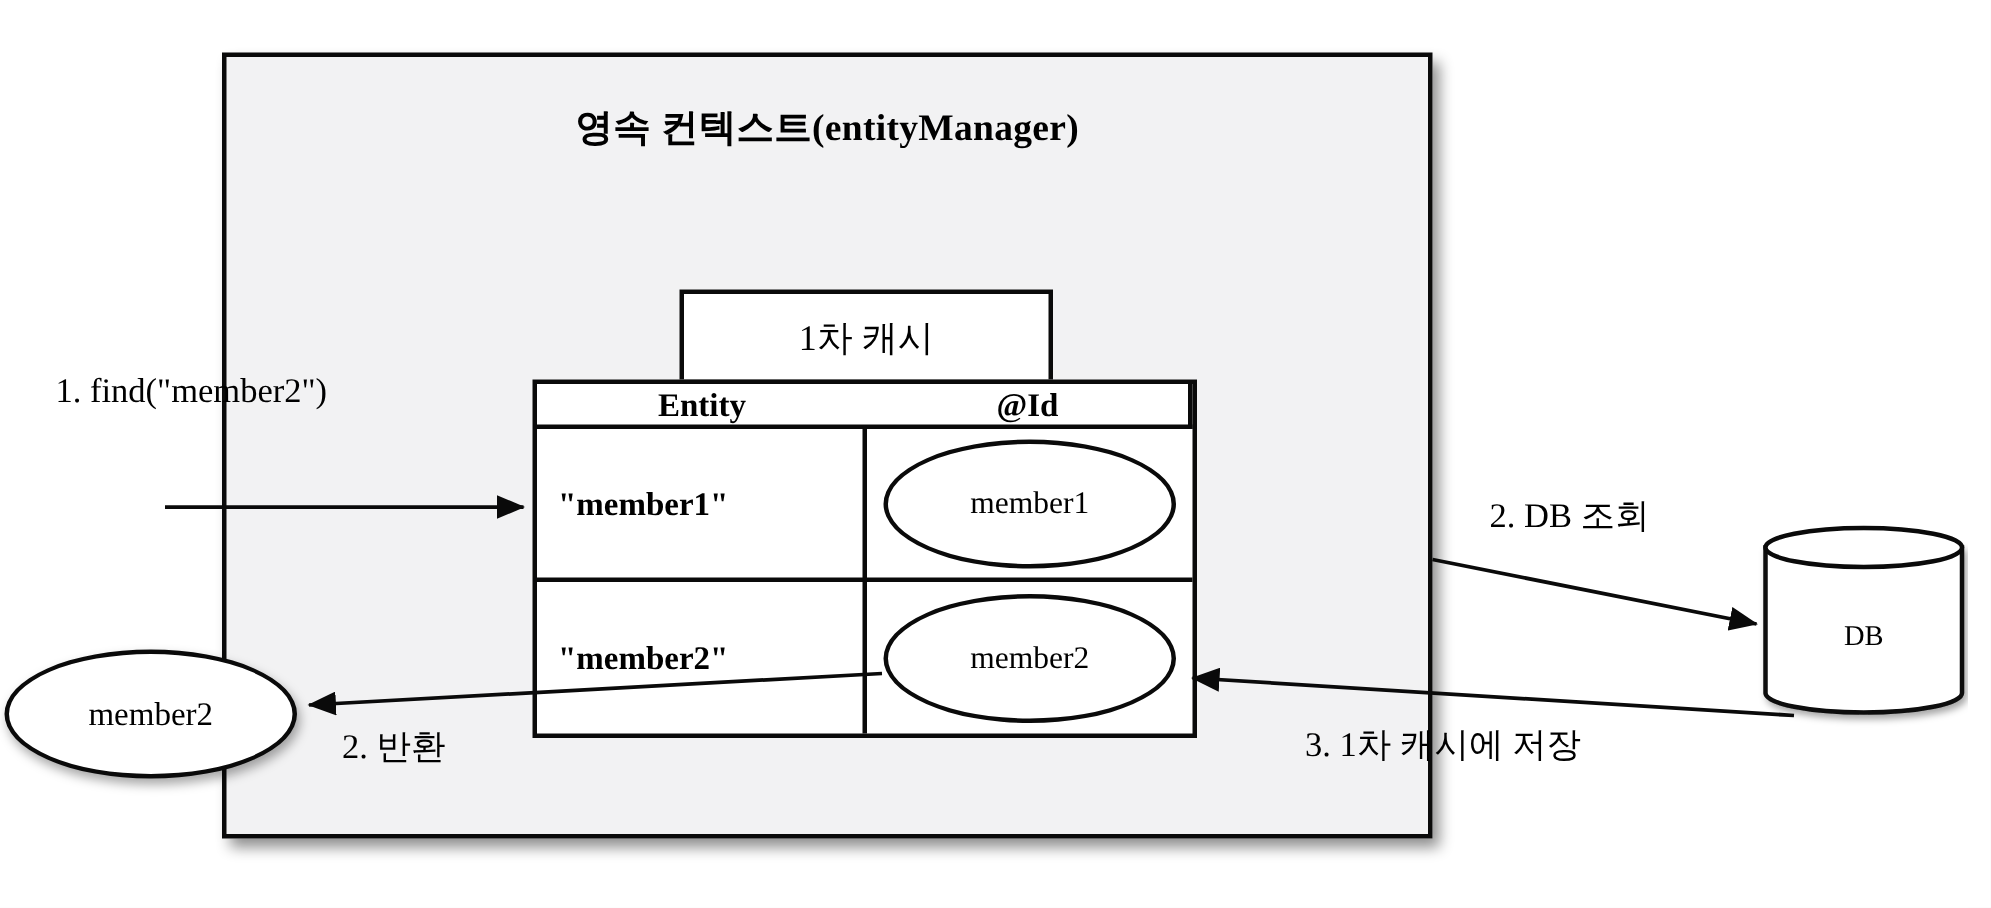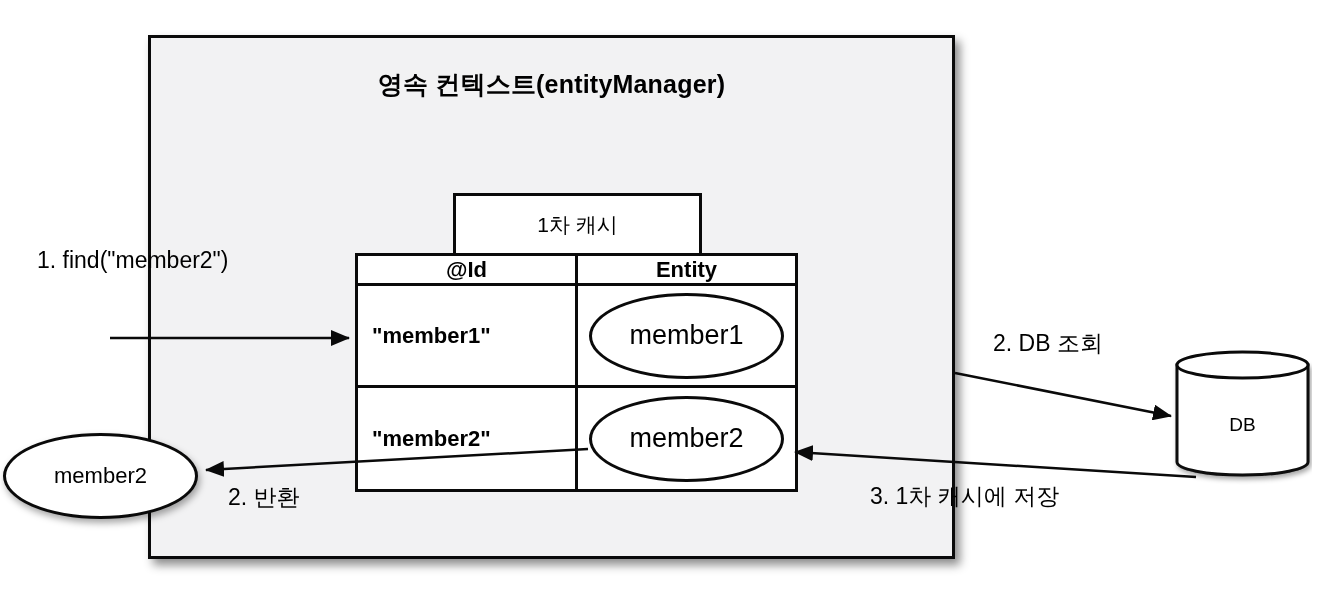--- a/index.html
+++ b/index.html
@@ -1,21 +1,21 @@
 <!DOCTYPE html>
 <html><head>
 <meta charset="utf-8">
 <style>
   html, body { margin: 0; padding: 0; background: #ffffff; }
   .canvas {
     position: relative;
     width: 1312px;
     height: 605px;
     background: #ffffff;
-    font-family: Liberation Sans, sans-serif;
+    font-family: Liberation Serif, serif;
     color: #000000;
     overflow: hidden;
   }
   .abs { position: absolute; box-sizing: border-box; }
 
   
   .context-box {
     left: 148px; top: 35px;
     width: 807px; height: 524px;
     background: #f2f2f3;
@@ -31,21 +31,21 @@
     letter-spacing: 0.2px;
   }
 
   
   .cache-label-box {
     left: 453px; top: 193px;
     width: 249px; height: 63px;
     background: #ffffff;
     border: 3px solid #0a0a0a;
     display: flex; align-items: center; justify-content: center;
-    font-size: 21px;
+    font-size: 24px;
   }
 
   
   .cache-table {
     left: 355px; top: 253px;
     width: 443px; height: 239px;
     background: #ffffff;
     border: 3px solid #0a0a0a;
     display: grid;
     grid-template-columns: 220px 1fr;
@@ -58,21 +58,21 @@
   .cell-id { padding-left: 14px; font-weight: bold; font-size: 22px; }
   .cell-entity { justify-content: center; }
 
   .entity-ellipse {
     width: 195px; height: 86px;
     box-sizing: border-box;
     border: 3px solid #0a0a0a;
     border-radius: 50%;
     background: #ffffff;
     display: flex; align-items: center; justify-content: center;
-    font-size: 27px;
+    font-size: 21px;
   }
 
   
   .result-ellipse {
     left: 3px; top: 433px;
     width: 195px; height: 86px;
     border: 3px solid #0a0a0a;
     border-radius: 50%;
     background: #ffffff;
     display: flex; align-items: center; justify-content: center;
@@ -112,22 +112,22 @@
 <div class="canvas">
 
   <div class="abs context-box layer-mid"></div>
   <div class="abs context-title layer-mid">영속 컨텍스트(entityManager)</div>
 
   <div class="abs cache-label-box layer-mid">
     <span>1차 캐시</span>
   </div>
 
   <div class="abs cache-table layer-mid">
+    <div class="cell cell-header b-b">Entity</div>
     <div class="cell cell-header b-r b-b">@Id</div>
-    <div class="cell cell-header b-b">Entity</div>
 
     <div class="cell cell-id b-r b-b">"member1"</div>
     <div class="cell cell-entity b-b">
       <div class="entity-ellipse">
         <span>member1</span>
       </div>
     </div>
 
     <div class="cell cell-id b-r">"member2"</div>
     <div class="cell cell-entity">

